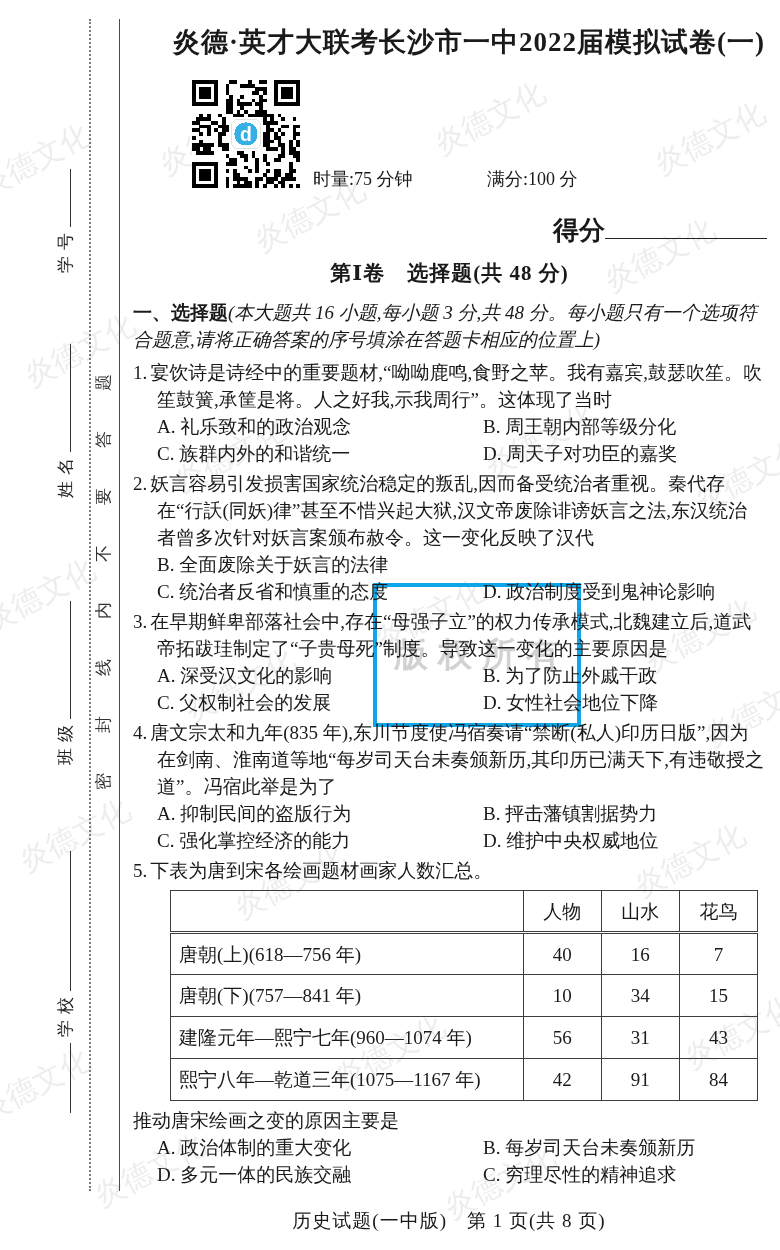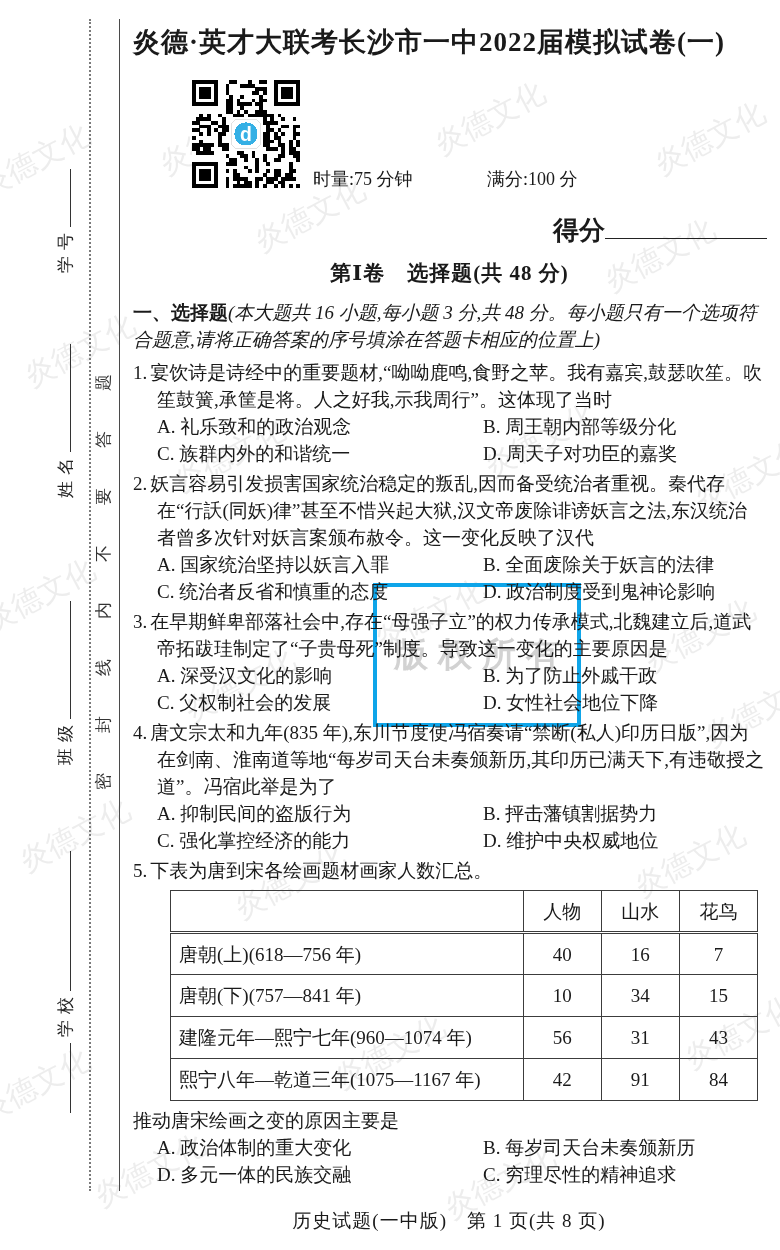--- a/index.html
+++ b/index.html
@@ -39,21 +39,21 @@
   .f1 { width:110px; left:11px;  top:206px; }
   .f2 { width:160px; left:-14px; top:406px; }
   .f3 { width:170px; left:-19px; top:668px; }
   .f4 { width:270px; left:-69px; top:966px; }
   .f1 .blank { width:58px; } .f2 .blank { width:108px; }
   .f3 .blank { width:118px; } .f4 .blank { width:140px; } .f4 .lead { width:70px; margin-right:6px; }
   .seal { width:460px; left:-126px; top:548px; letter-spacing:40px; font-size:17px; color:#333; }
 
   
   .exam-title {
-    position:absolute; left:133px; top:24px; width:632px; text-align:left;
+    position:absolute; left:133px; top:24px; width:632px; text-align:right;
     font-size:27px; font-weight:bold; letter-spacing:1px; white-space:nowrap;
   }
   .qr-wrap { position:absolute; left:192px; top:80px; width:108px; height:108px; }
   .qr-wrap svg { width:108px; height:108px; shape-rendering:crispEdges; }
   .subject {
     position:absolute; left:366px; top:94px; font-size:46px; font-weight:bold;
     letter-spacing:82px; white-space:nowrap; line-height:1.1;
   }
   .meta { position:absolute; top:167px; left:0; width:780px; font-size:18px; }
   .meta .duration { position:absolute; left:313px; white-space:nowrap; }
@@ -440,21 +440,20 @@
         </div>
       </div>
     </div>
 
     <div class="question">
       <div class="q-stem">
         <span class="q-num">2.</span><span>妖言容易引发损害国家统治稳定的叛乱,因而备受统治者重视。秦代存在“行訞(同妖)律”甚至不惜兴起大狱,汉文帝废除诽谤妖言之法,东汉统治者曾多次针对妖言案颁布赦令。这一变化反映了汉代</span>
       </div>
       <div class="q-opts">
         <div class="opt-row">
-          <span class="opt">A. 国家统治坚持以妖言入罪</span>
           <span class="opt">B. 全面废除关于妖言的法律</span>
         </div>
         <div class="opt-row">
           <span class="opt">C. 统治者反省和慎重的态度</span>
           <span class="opt">D. 政治制度受到鬼神论影响</span>
         </div>
       </div>
     </div>
 
     <div class="question">

